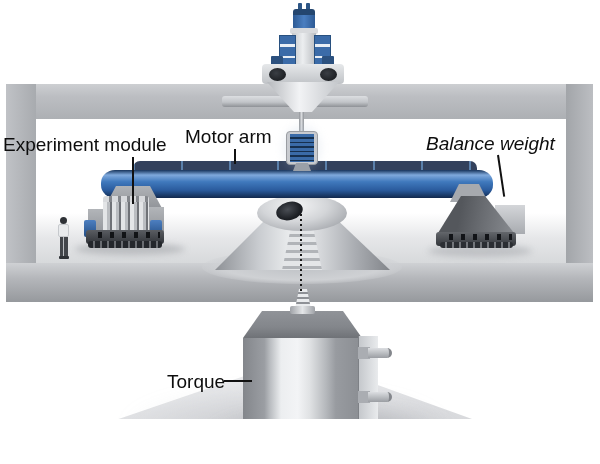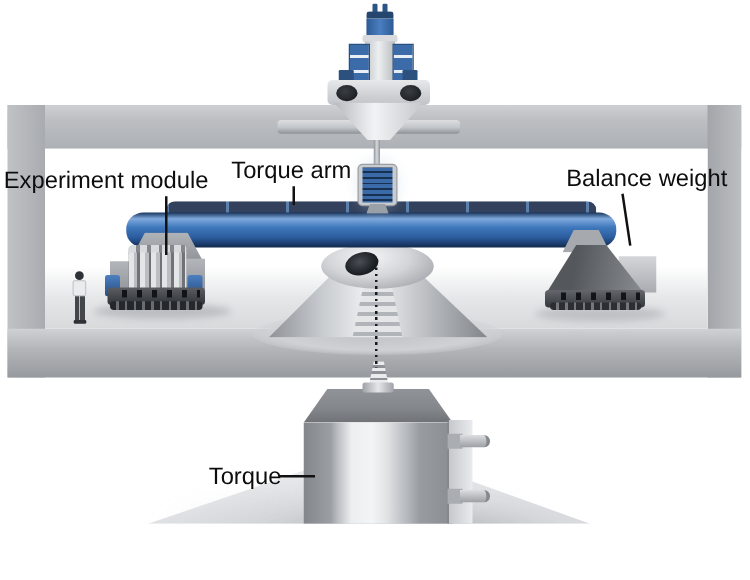--- a/index.html
+++ b/index.html
@@ -237,22 +237,22 @@
   <div class="abs port-mount" style="left:358px;top:347px;"></div>
   <div class="abs port" style="left:368px;top:348px;"></div>
   <div class="abs port-mount" style="left:358px;top:391px;"></div>
   <div class="abs port" style="left:368px;top:392px;"></div>
 
   <div class="abs axis-dotted"></div>
 
   <div class="label" style="left:3px;top:134px;">Experiment module</div>
   <div class="leader" style="left:132px;top:157px;width:2px;height:47px;"></div>
 
-  <div class="label" style="left:185px;top:126px;">Torque arm</div>
+  <div class="label" style="left:185px;top:126px;">Motor arm</div>
   <div class="leader" style="left:234px;top:149px;width:2px;height:15px;"></div>
 
-  <div class="label" style="left:453px;top:133px;">Balance weight</div>
+  <div class="label" style="left:426px;top:133px;font-style:italic;">Balance weight</div>
   <div class="leader" style="left:497px;top:155px;width:2px;height:42px;transform:rotate(-8.5deg);transform-origin:top center;"></div>
 
   <div class="label" style="left:167px;top:371px;">Torque</div>
   <div class="leader" style="left:224px;top:380px;width:28px;height:2px;"></div>
 
 </div>
 
 </body></html>

